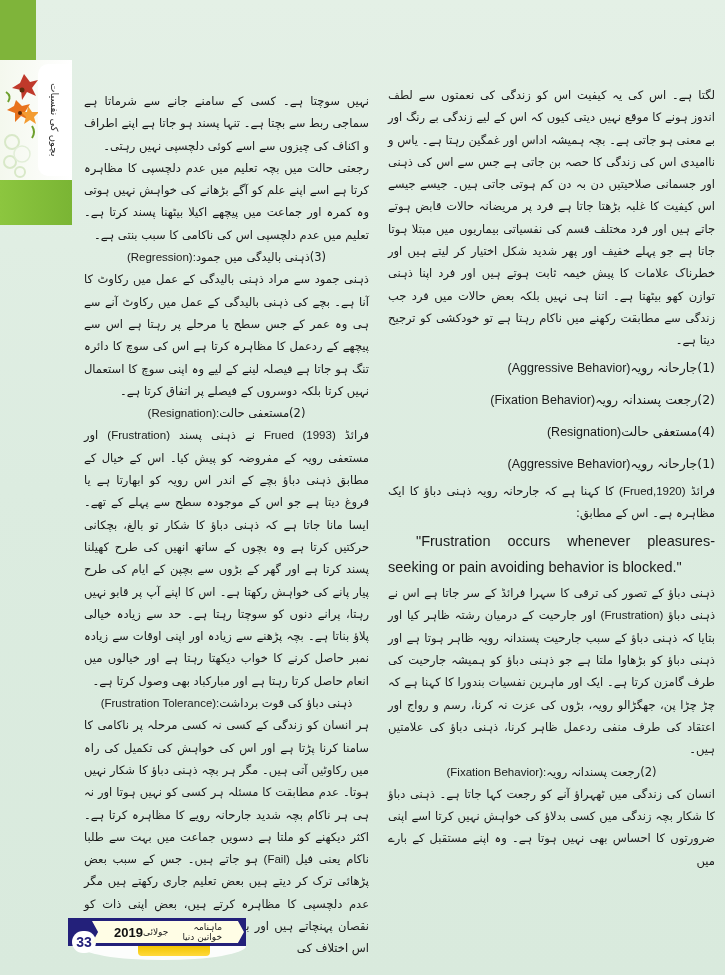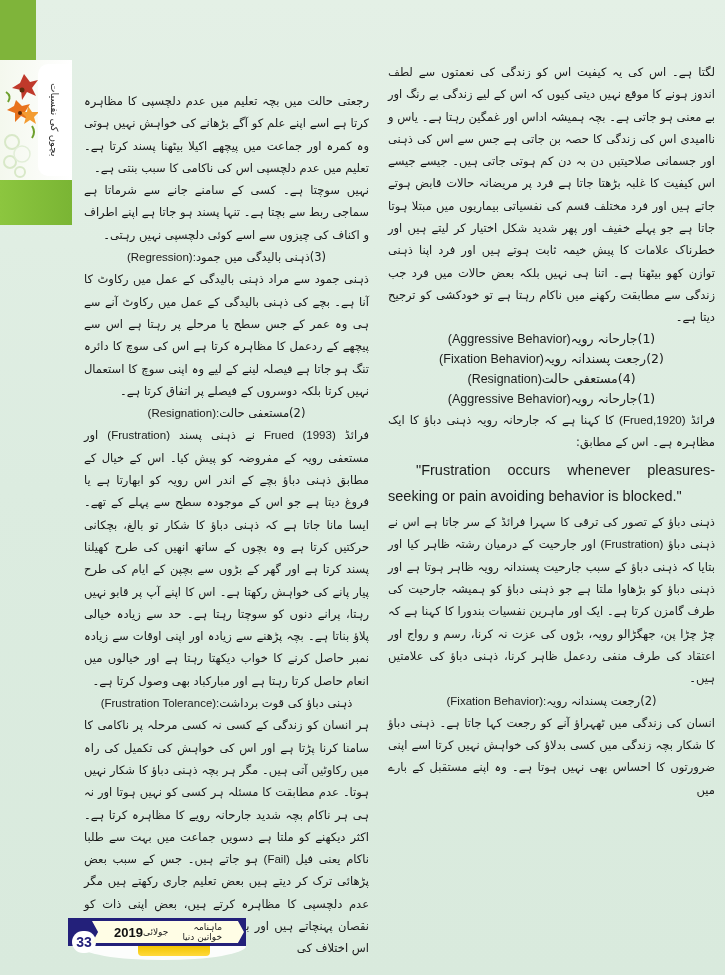--- a/index.html
+++ b/index.html
@@ -41,25 +41,25 @@
     .flowers {
       position: absolute; left: 2px; top: 62px; width: 38px; height: 118px;
     }
     
     .col {
       position: absolute; direction: rtl; text-align: justify;
       font-size: 11.5px; line-height: 22.3px;
       font-family: "DejaVu Sans", sans-serif;
     }
     .col p { margin: 0; }
-    .col-right { left: 388px; width: 327px; top: 61px; }
+    .col-right { left: 388px; width: 327px; top: 84px; }
     .col-left { left: 84px; width: 285px; top: 90px; }
     .heading { text-align: center; font-weight: normal; }
     .latin { font-family: "Liberation Sans", sans-serif; direction: ltr; unicode-bidi: embed; margin-top: 48px; }
-    .list-item { text-align: center; font-size: 12.5px; line-height: 19px; }
+    .list-item { text-align: right; font-size: 12.5px; line-height: 31px; }
     .quote {
       direction: ltr; text-align: justify;
       font-family: "Liberation Sans", sans-serif; font-size: 14.5px; line-height: 26px;
       text-indent: 28px; margin: 4px 0 2px 0 !important;
       text-align-last: left;
     }
     
     .footer {
       position: absolute; left: 68px; top: 918px; width: 180px; height: 40px;
     }
@@ -146,22 +146,22 @@
     <span class="latin">(Frustration)</span>
     <span>اور جارحیت کے درمیان رشتہ ظاہر کیا اور بتایا کہ ذہنی دباؤ کے سبب جارحیت پسندانہ رویہ ظاہر ہوتا ہے اور ذہنی دباؤ کو بڑھاوا ملتا ہے جو ذہنی دباؤ کو ہمیشہ جارحیت کی طرف گامزن کرتا ہے۔ ایک اور ماہرین نفسیات بندورا کا کہنا ہے کہ چڑ چڑا پن، جھگڑالو رویہ، بڑوں کی عزت نہ کرنا، رسم و رواج اور اعتقاد کی طرف منفی ردعمل ظاہر کرنا، ذہنی دباؤ کی علامتیں ہیں۔</span>
   </p>
   <p class="heading">
     <span>(2)</span><span>رجعت پسندانہ رویہ</span><span class="latin">(Fixation Behavior):</span>
   </p>
   <p>انسان کی زندگی میں ٹھہراؤ آنے کو رجعت کہا جاتا ہے۔ ذہنی دباؤ کا شکار بچہ زندگی میں کسی بدلاؤ کی خواہش نہیں کرتا اسے اپنی ضرورتوں کا احساس بھی نہیں ہوتا ہے۔ وہ اپنے مستقبل کے بارے میں</p>
 </div>
 
 <div class="col col-left">
+  <p>نہیں سوچتا ہے۔ کسی کے سامنے جانے سے شرماتا ہے سماجی ربط سے بچتا ہے۔ تنہا پسند ہو جاتا ہے اپنے اطراف و اکناف کی چیزوں سے اسے کوئی دلچسپی نہیں رہتی۔</p>
   <p>رجعتی حالت میں بچہ تعلیم میں عدم دلچسپی کا مظاہرہ کرتا ہے اسے اپنے علم کو آگے بڑھانے کی خواہش نہیں ہوتی وہ کمرہ اور جماعت میں پیچھے اکیلا بیٹھنا پسند کرتا ہے۔ تعلیم میں عدم دلچسپی اس کی ناکامی کا سبب بنتی ہے۔</p>
-  <p>نہیں سوچتا ہے۔ کسی کے سامنے جانے سے شرماتا ہے سماجی ربط سے بچتا ہے۔ تنہا پسند ہو جاتا ہے اپنے اطراف و اکناف کی چیزوں سے اسے کوئی دلچسپی نہیں رہتی۔</p>
   <p class="heading">
     <span>(3)</span><span>ذہنی بالیدگی میں جمود</span><span class="latin">(Regression):</span>
   </p>
   <p>ذہنی جمود سے مراد ذہنی بالیدگی کے عمل میں رکاوٹ کا آنا ہے۔ بچے کی ذہنی بالیدگی کے عمل میں رکاوٹ آنے سے ہی وہ عمر کے جس سطح یا مرحلے پر رہتا ہے اس سے پیچھے کے ردعمل کا مظاہرہ کرتا ہے اس کی سوچ کا دائرہ تنگ ہو جاتا ہے فیصلہ لینے کے لیے وہ اپنی سوچ کا استعمال نہیں کرتا بلکہ دوسروں کے فیصلے پر اتفاق کرتا ہے۔</p>
   <p class="heading">
     <span>(2)</span><span>مستعفی حالت</span><span class="latin">(Resignation):</span>
   </p>
   <p>
     <span>فرائڈ</span>
     <span class="latin">Frued (1993)</span>

